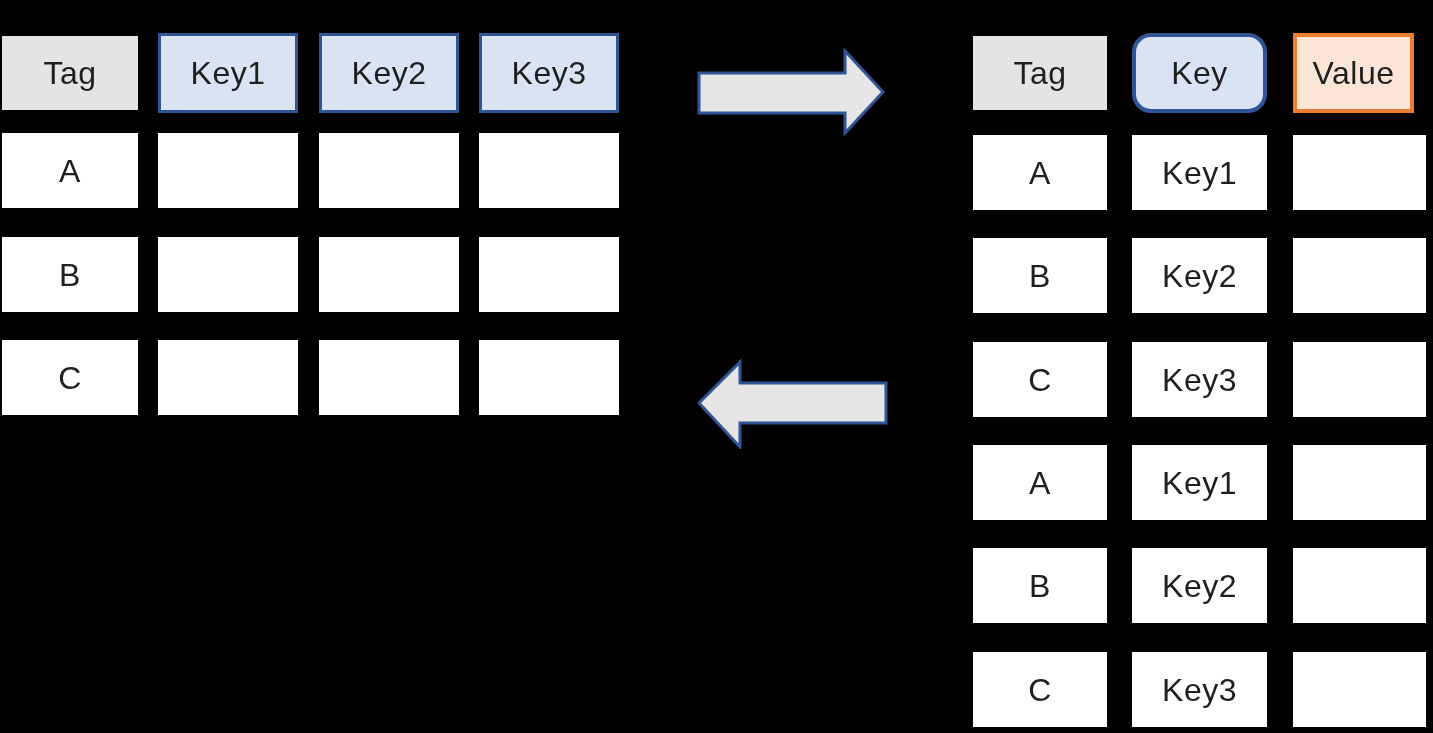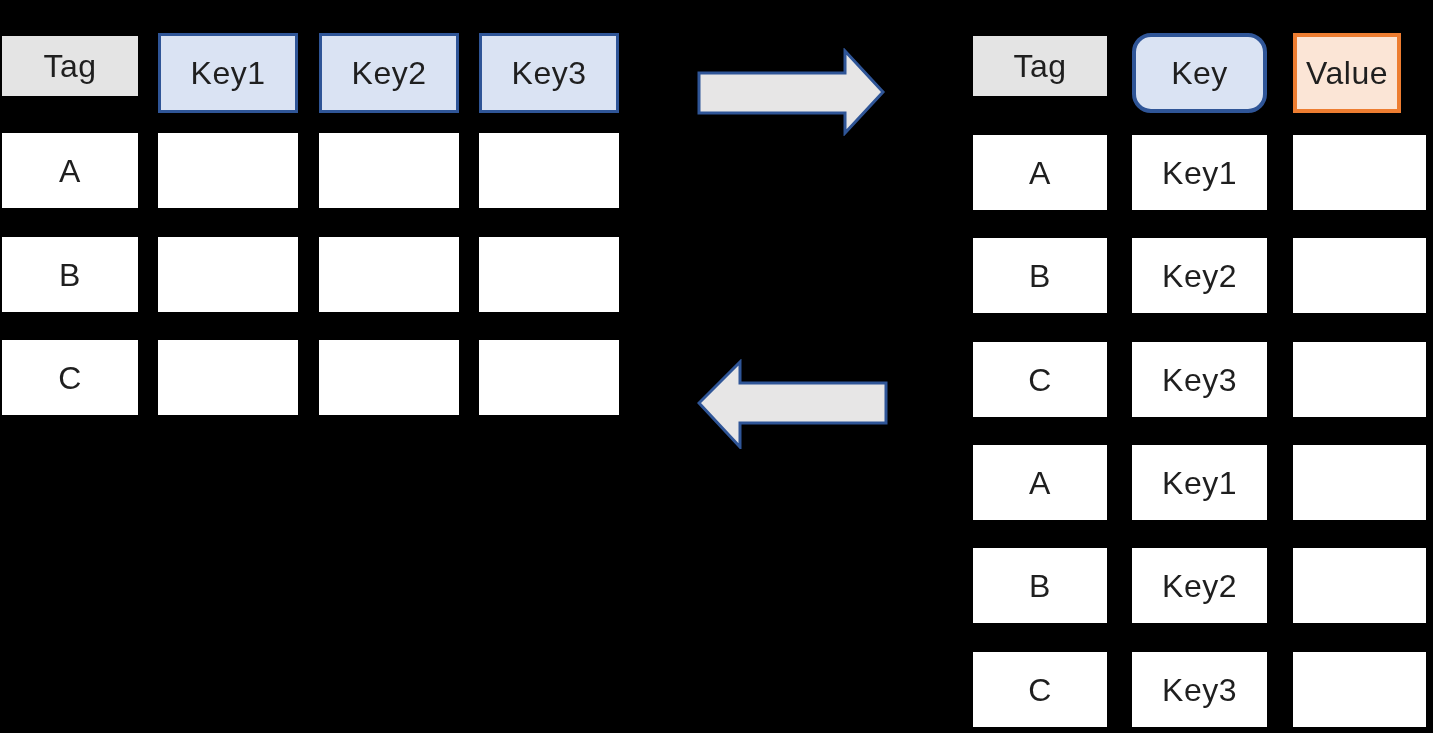--- a/index.html
+++ b/index.html
@@ -26,21 +26,21 @@
     color: var(--text, #1f1f1f);
     font-size: 32px;
     font-weight: 400;
     letter-spacing: 0.5px;
     line-height: 1;
   }
   
   .hdr-gray {
     background: var(--gray-header-fill, #e4e4e4);
     top: 36px;
-    height: 60px;
+    height: 74px;
   }
   .hdr-blue {
     background: var(--key-header-fill, #dae3f3);
     border: 3px solid var(--key-header-border, #2f5597);
     top: 33px;
     height: 80px;
   }
   .hdr-blue-thick {
     border-width: 4px;
     border-radius: 19px;
@@ -53,21 +53,21 @@
   }
   
   .col-ltag { left: 2px;   width: 136px; }
   .col-lk1  { left: 158px; width: 140px; }
   .col-lk2  { left: 319px; width: 140px; }
   .col-lk3  { left: 479px; width: 140px; }
   
   .col-rtag { left: 973px;  width: 134px; }
   .col-rkey { left: 1132px; width: 135px; }
   .col-rval { left: 1293px; width: 133px; }
-  .col-rval-hdr { left: 1293px; width: 108px; }
+  .col-rval-hdr { left: 1293px; width: 121px; }
   
   .row-l1 { top: 133px; }
   .row-l2 { top: 237px; }
   .row-l3 { top: 340px; }
   .row-r1 { top: 135px; }
   .row-r2 { top: 238px; }
   .row-r3 { top: 342px; }
   .row-r4 { top: 445px; }
   .row-r5 { top: 548px; }
   .row-r6 { top: 652px; }

